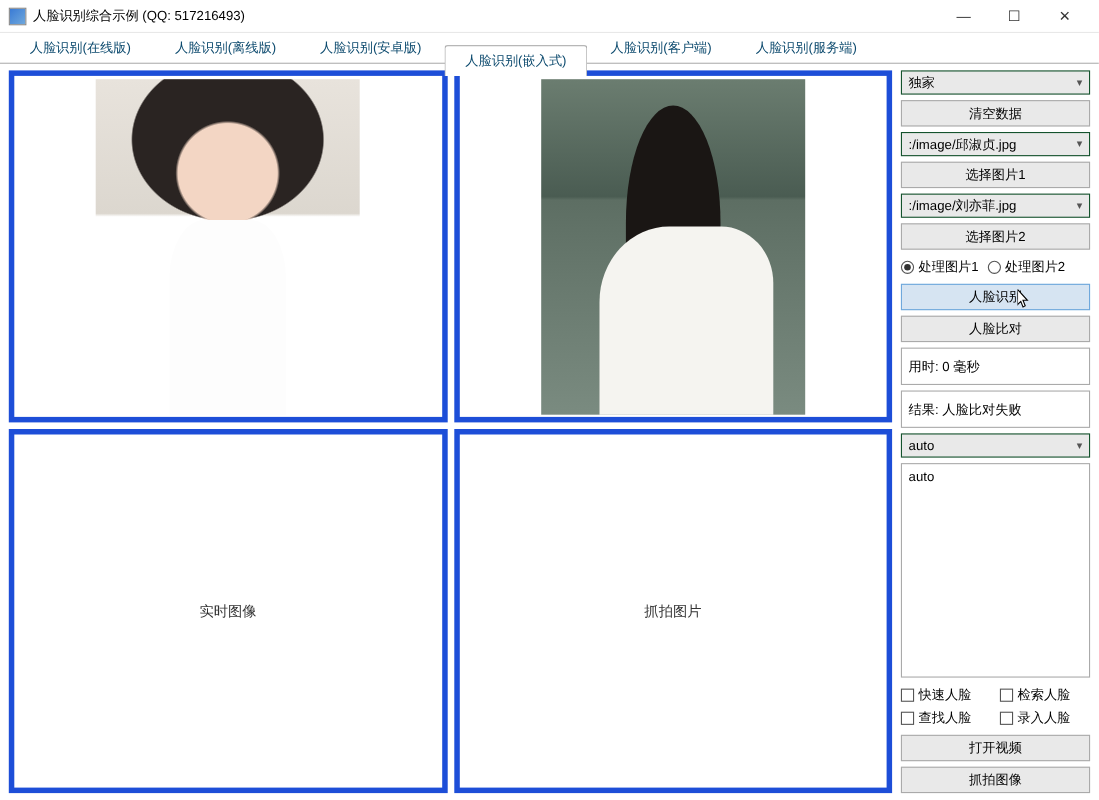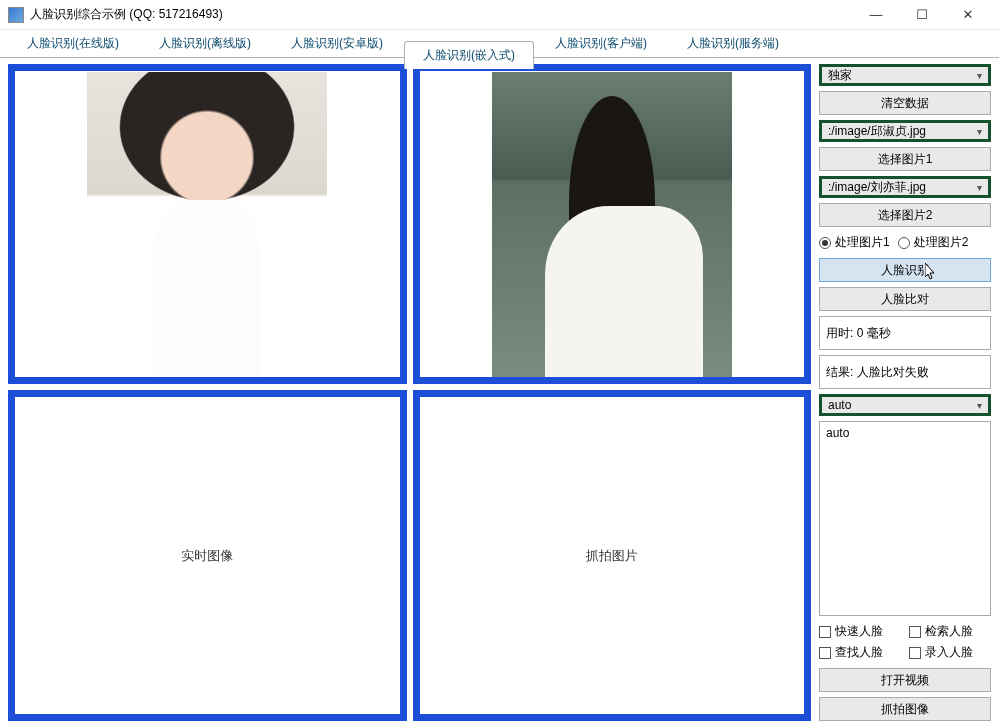--- a/index.html
+++ b/index.html
@@ -71,21 +71,21 @@
   height: calc(100% - 58px);
 }
 .left-panels {
   flex: 1;
   display: grid;
   grid-template-columns: 1fr 1fr;
   grid-template-rows: 320px 1fr;
   gap: 6px;
 }
 .img-box {
-  border: 7px solid #1d4ed8;
+  border: 5px solid #1d4ed8;
   display: flex;
   align-items: center;
   justify-content: center;
   background: #fff;
   overflow: hidden;
 }
 .placeholder-text { color: #333; font-size: 13px; }
 
 .sidebar {
   width: 172px;
@@ -93,21 +93,21 @@
   flex-direction: column;
   gap: 5px;
 }
 .combo, .btn, .txtfield, .txtarea {
   width: 100%;
   font-size: 12px;
   font-family: inherit;
 }
 .combo {
   height: 22px;
-  border: 3px solid #14532d;
+  border: 1px solid #14532d;
   background: #e9e9e9;
   padding: 0 18px 0 6px;
   position: relative;
   display: flex;
   align-items: center;
 }
 .combo::after {
   content: "▾";
   position: absolute;
   right: 6px;

